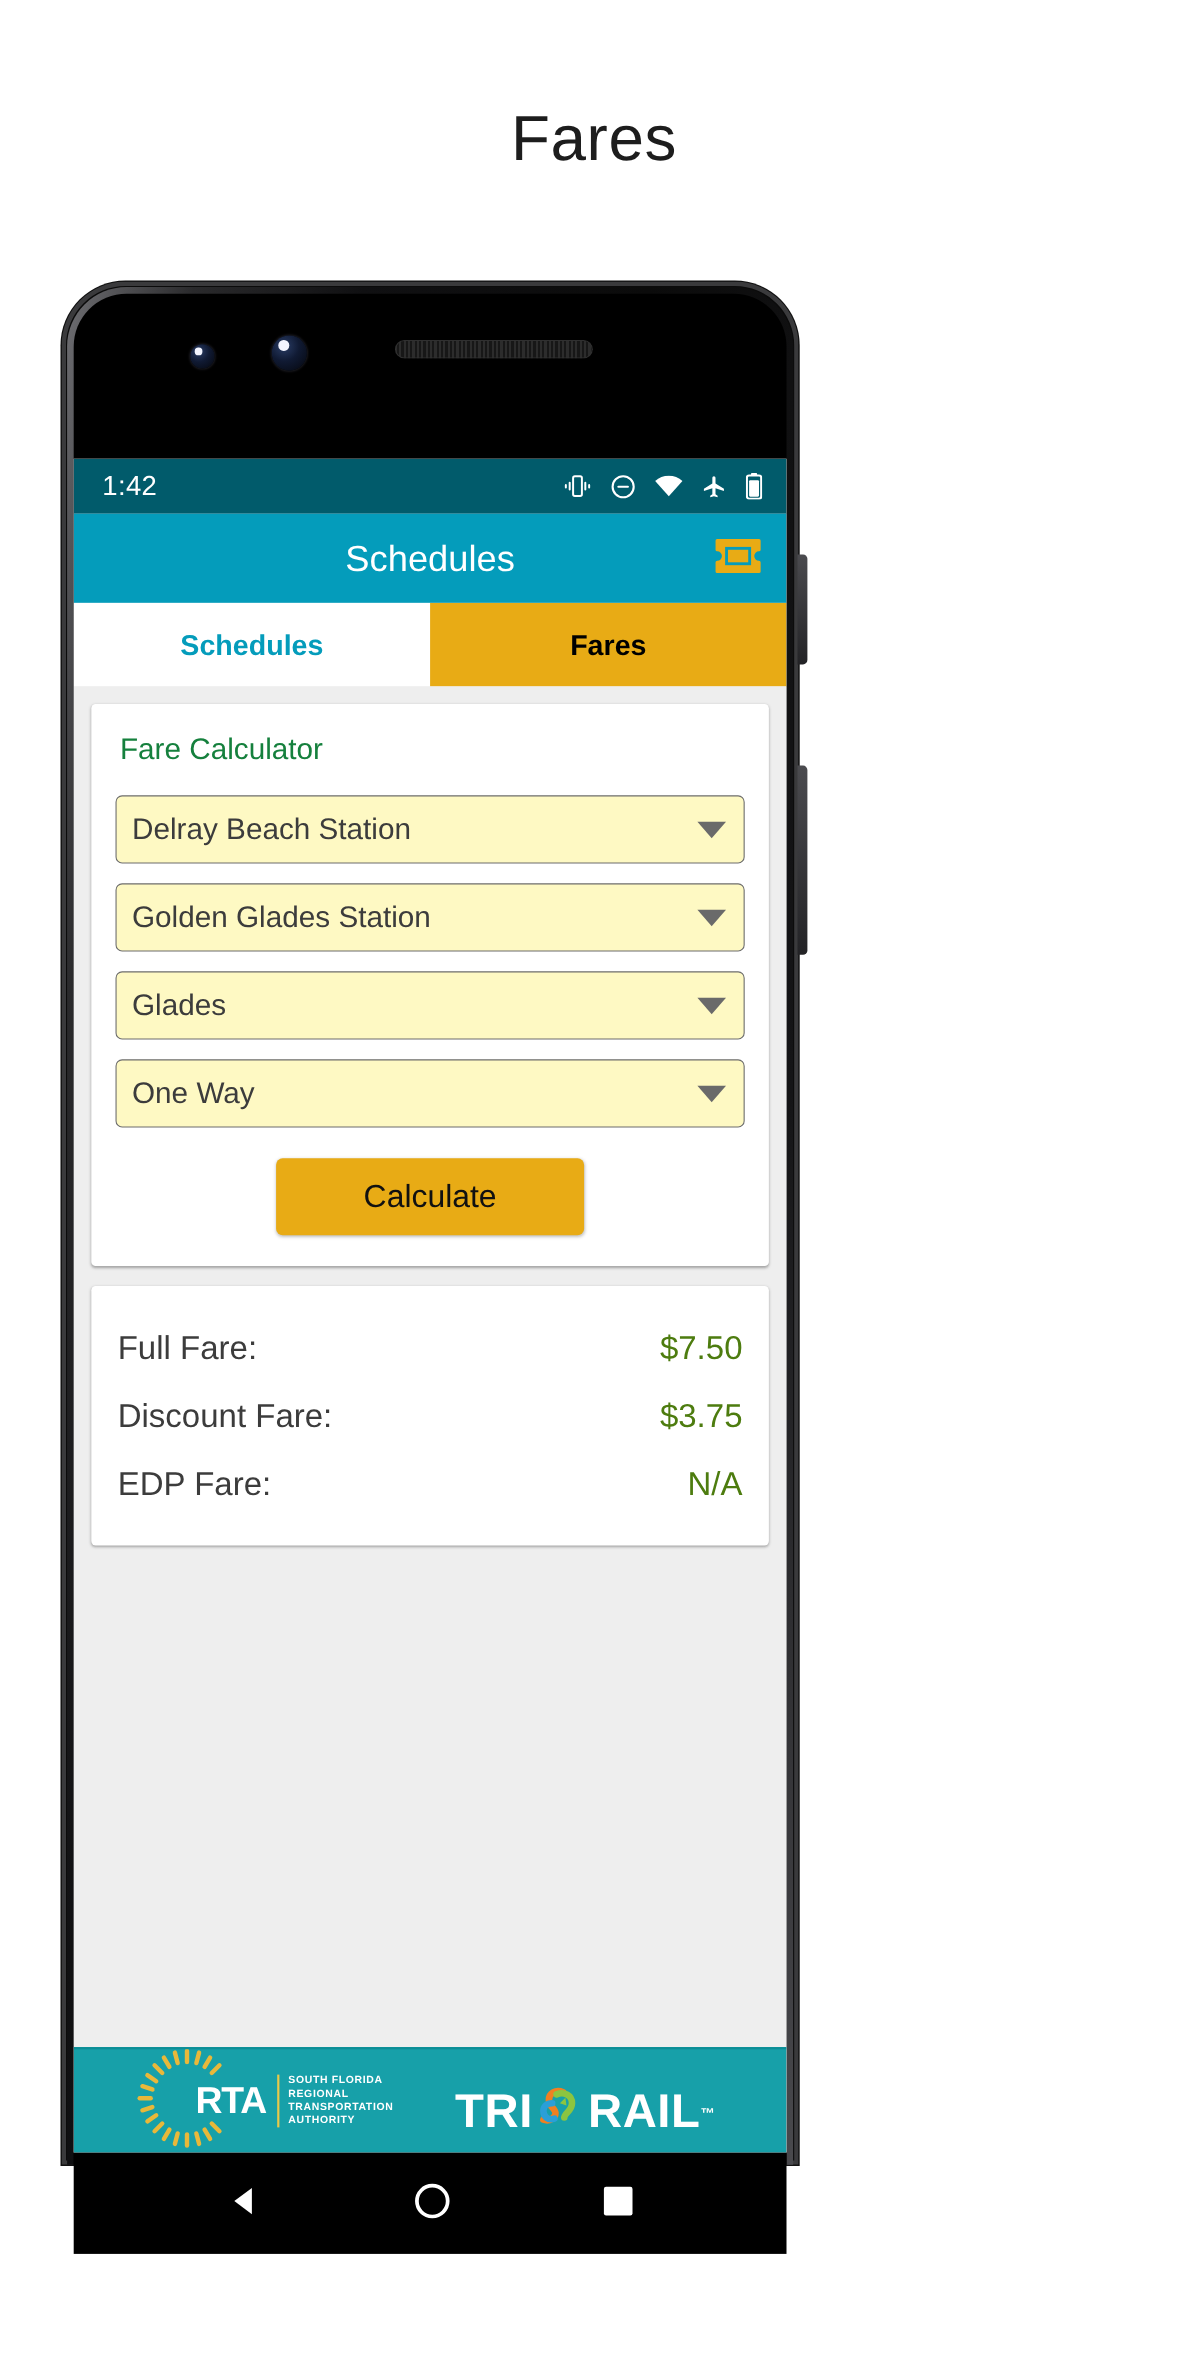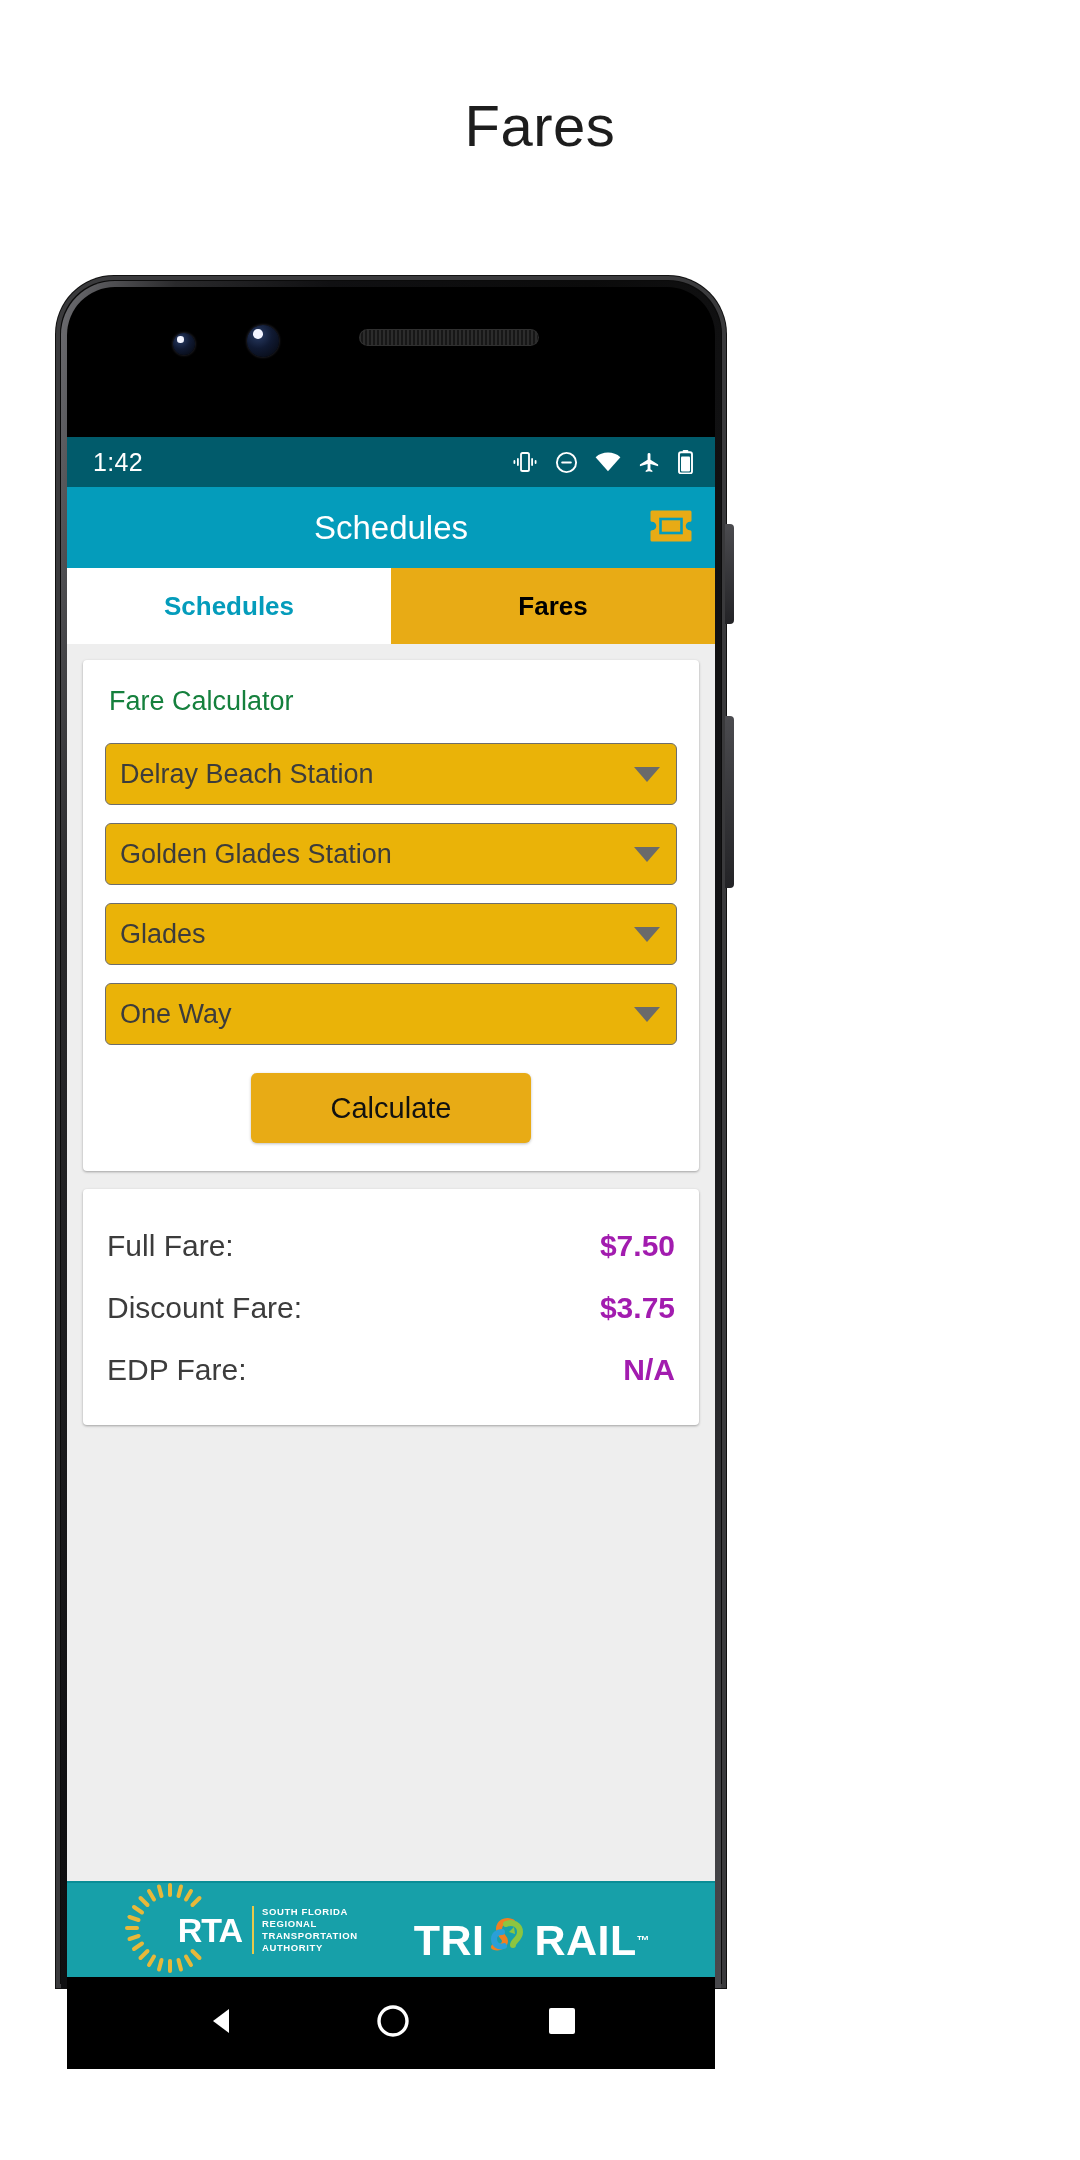--- a/index.html
+++ b/index.html
@@ -23,21 +23,21 @@
     font-size: 58px;
     font-weight: 400;
     color: #1d1d1d;
     letter-spacing: 0.5px;
   }
 
   
   .phone {
     position: absolute;
     left: 56px;
-    top: 276px;
+    top: 256px;
     width: 670px;
     height: 1712px;
     background: #0b0b0b;
     border-radius: 58px 58px 0 0;
     box-shadow: inset 0 0 0 4px #3a3a3c, 0 0 0 1px #111;
   }
   .phone-inner-edge {
     position: absolute;
     inset: 5px 5px 0 5px;
     border-radius: 54px 54px 0 0;
@@ -168,21 +168,21 @@
     padding-left: 4px;
   }
   .select {
     height: 62px;
     border: 1.5px solid #6d6d6d;
     border-radius: 6px;
     margin-bottom: 18px;
     display: flex;
     align-items: center;
     padding: 0 16px 0 14px;
-    background: #eab308;
+    background: #fef9c3;
   }
   .select-value {
     flex: 1;
     font-size: 27px;
     color: #3c3c3c;
   }
   .caret {
     width: 0; height: 0;
     border-left: 13px solid transparent;
     border-right: 13px solid transparent;
@@ -207,21 +207,21 @@
     margin-top: 18px;
     padding: 26px 24px 24px 24px;
   }
   .fare-row {
     display: flex;
     align-items: baseline;
     justify-content: space-between;
     padding: 14px 0;
   }
   .fare-label { font-size: 30px; color: #3c3c3c; }
-  .fare-value { font-size: 30px; color: #a21caf; font-weight: bold; }
+  .fare-value { font-size: 30px; color: #4d7c0f; font-weight: normal; }
   .more-info {
     text-align: center;
     font-size: 29px;
     color: #2196f3;
     padding-top: 26px;
     padding-bottom: 6px;
     cursor: pointer;
   }
 
   

